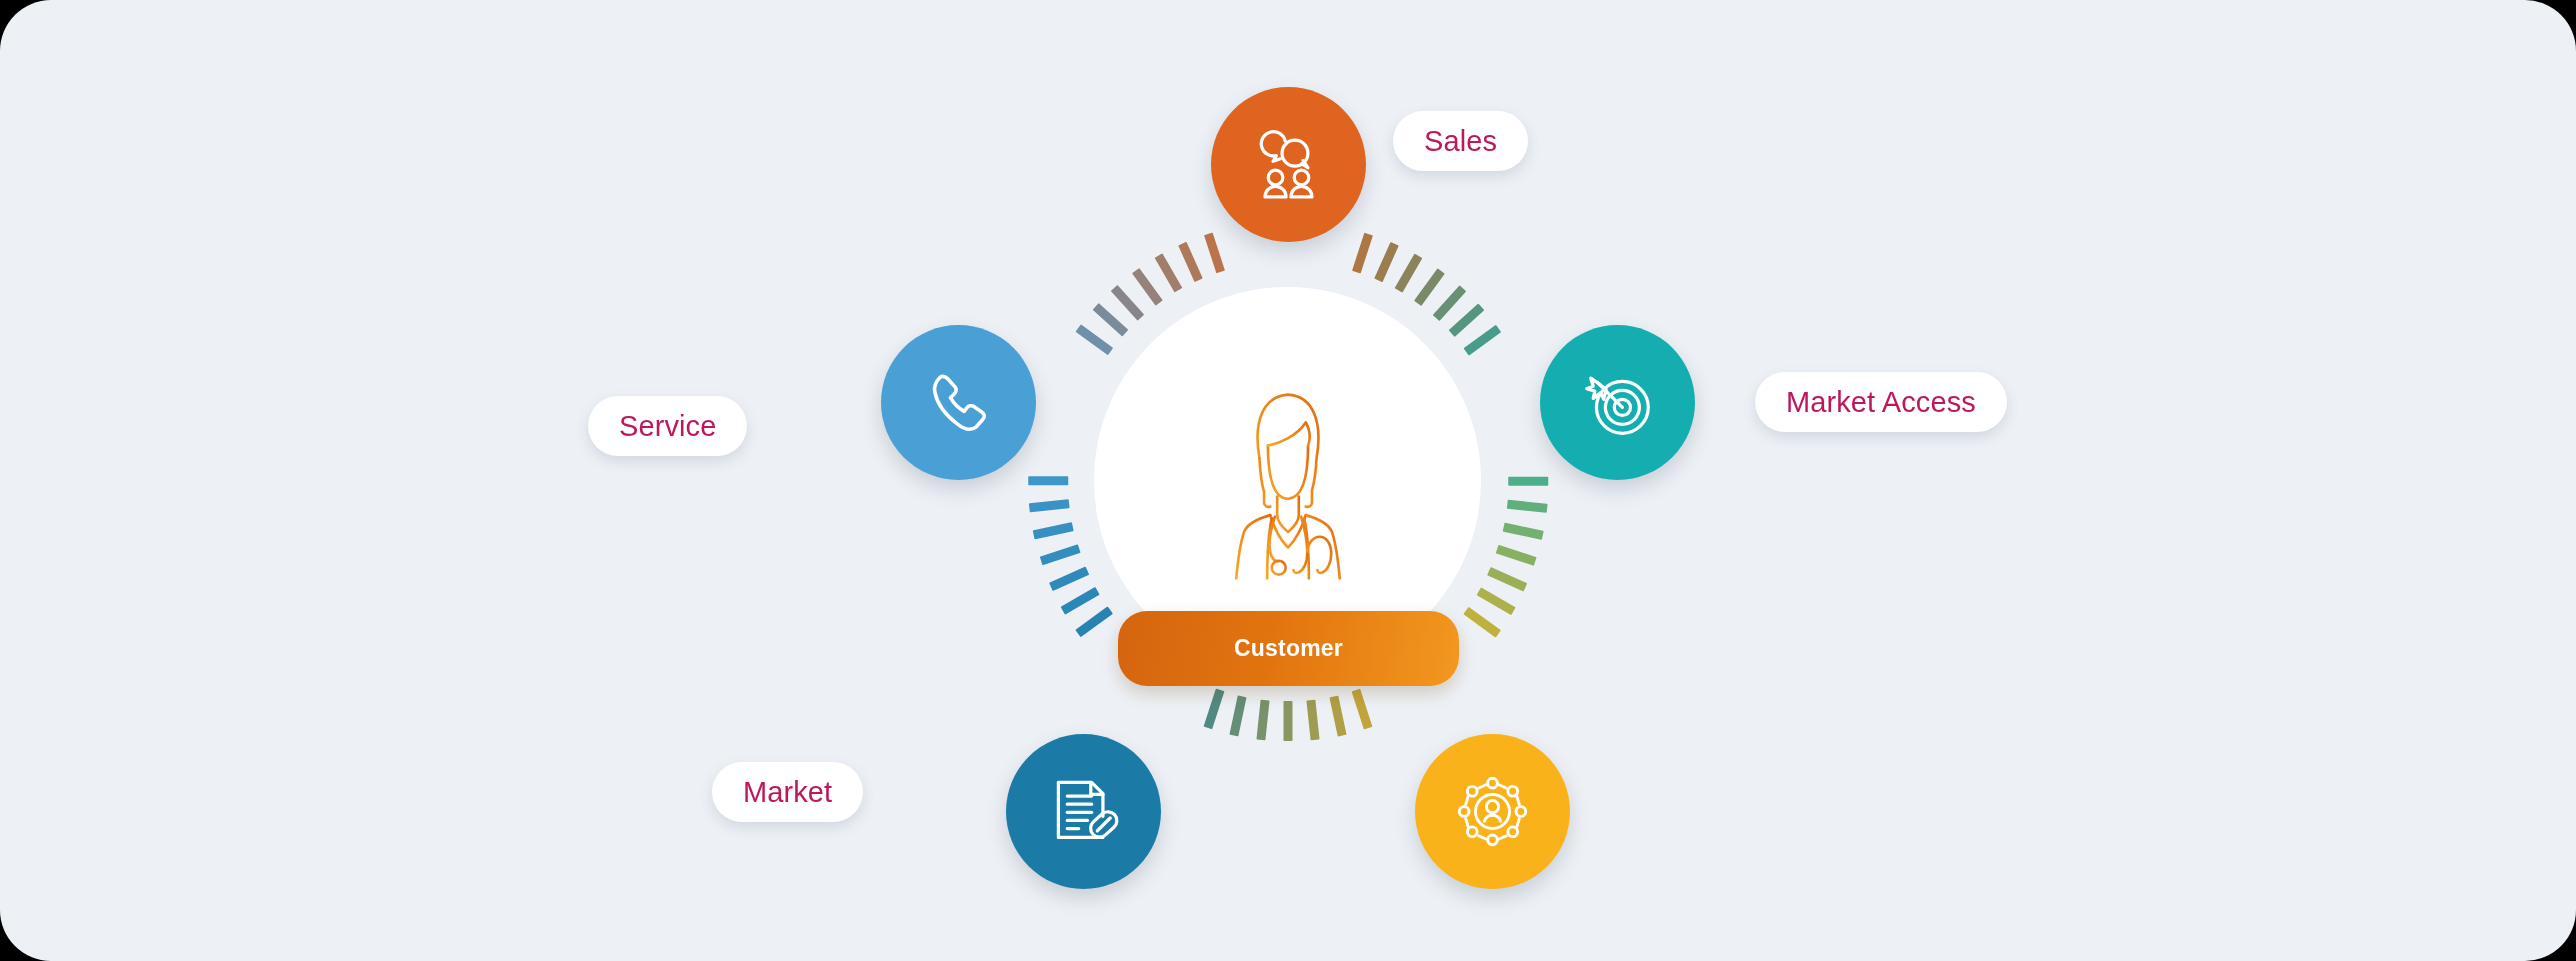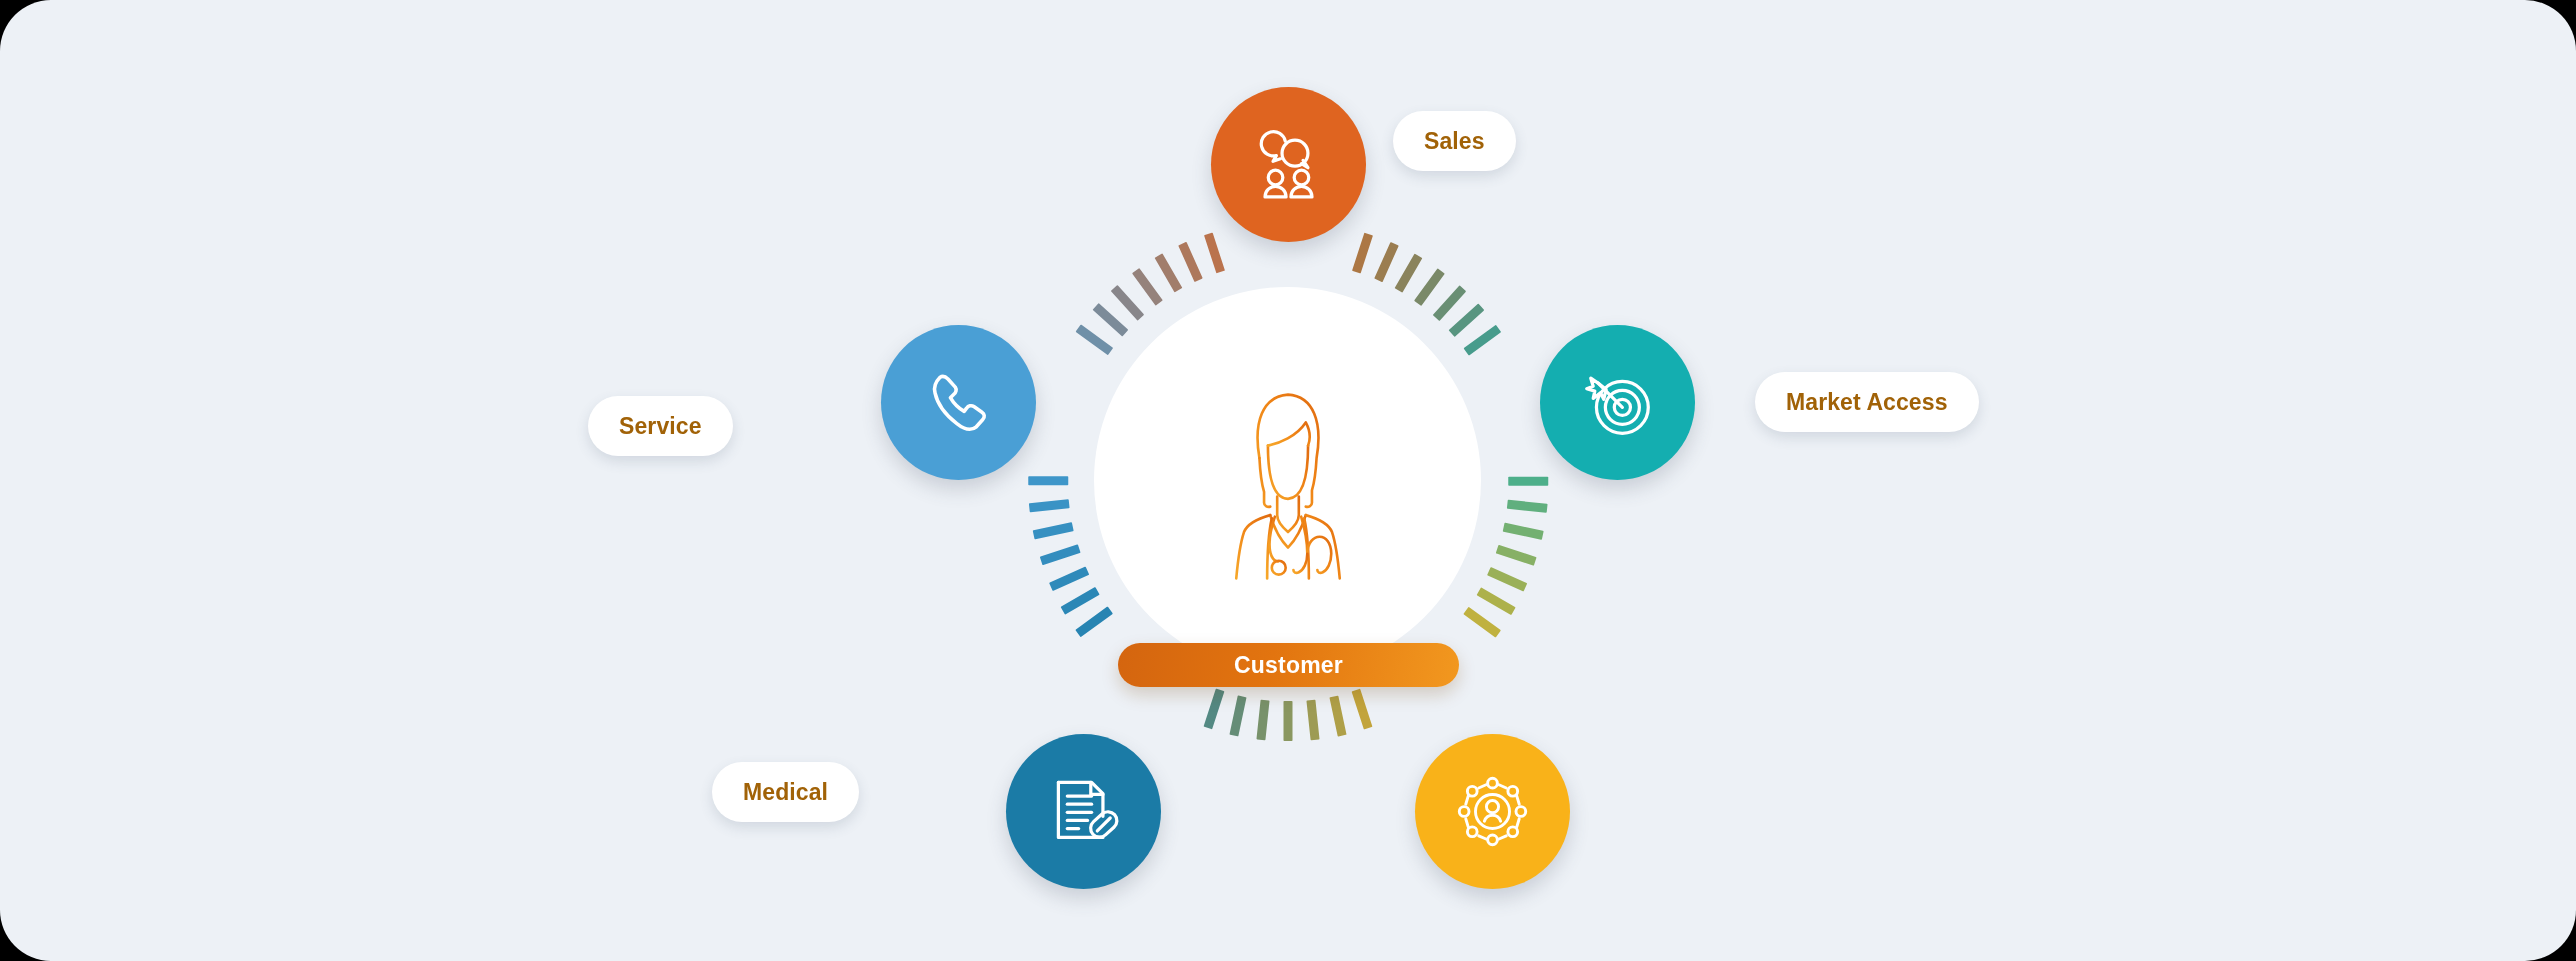--- a/index.html
+++ b/index.html
@@ -59,28 +59,27 @@
     width: 224px;
     height: 224px;
   }
 
   
   #customer-pill {
     position: absolute;
     left: 1118px;
     top: 611px;
     width: 341px;
-    height: 44px;
+    height: 75px;
     border-radius: 29px;
     background: linear-gradient(100deg, #d4650f 0%, #e2740f 45%, #f2981f 100%);
     box-shadow: 0 7.7px 17px rgba(120, 70, 10, 0.22);
     display: flex;
     align-items: center;
     justify-content: center;
-    margin-top: 32px;
   }
   #customer-pill .pill-text {
     color: #ffffff;
     font-size: 23px;
     font-weight: bold;
     letter-spacing: 0.2px;
   }
 
   
   .node-circle {
@@ -106,23 +105,23 @@
     border-radius: 30px;
     background: #ffffff;
     box-shadow: 0 5.4px 12.4px rgba(70, 85, 110, 0.16);
     display: flex;
     align-items: center;
     justify-content: center;
     padding: 0 31px;
     box-sizing: border-box;
   }
   .label-pill .label-text {
-    font-size: 23px;
-    font-weight: bold;
-    color: #a16207;
+    font-size: 29px;
+    font-weight: normal;
+    color: #be185d;
     white-space: nowrap;
     letter-spacing: 0.1px;
   }
 </style>
 </head>
 <body>
 
 <div id="stage">
 
   <div id="ring">
@@ -302,21 +301,21 @@
         <path d="M 30 41 L 60 41"></path>
         <path d="M 30 51 L 60 51"></path>
         <path d="M 30 61 L 55 61"></path>
         <path d="M 30 71 L 44 71"></path>
         <rect x="57" y="55" width="36" height="22" rx="11" transform="rotate(-42 75 66)"></rect>
         <path d="M 67 74 L 83 58"></path>
       </svg>
     </span>
   </div>
   <div class="label-pill" id="label-medical" style="left:712px; top:762px;">
-    <span class="label-text">Medical</span>
+    <span class="label-text">Market</span>
   </div>
 
   <div class="node-circle" id="node-service" style="left:881px; top:325px; background:#4a9fd5;">
     <span>
       <svg viewBox="0 0 100 100" xmlns="http://www.w3.org/2000/svg" fill="none" stroke="#ffffff" stroke-width="4.4" stroke-linecap="round" stroke-linejoin="round">
         <path d="M 27 19
                  C 22 24, 19 30, 21 38
                  C 24 52, 35 66, 48 76
                  C 58 84, 66 85, 72 80
                  L 80 71

